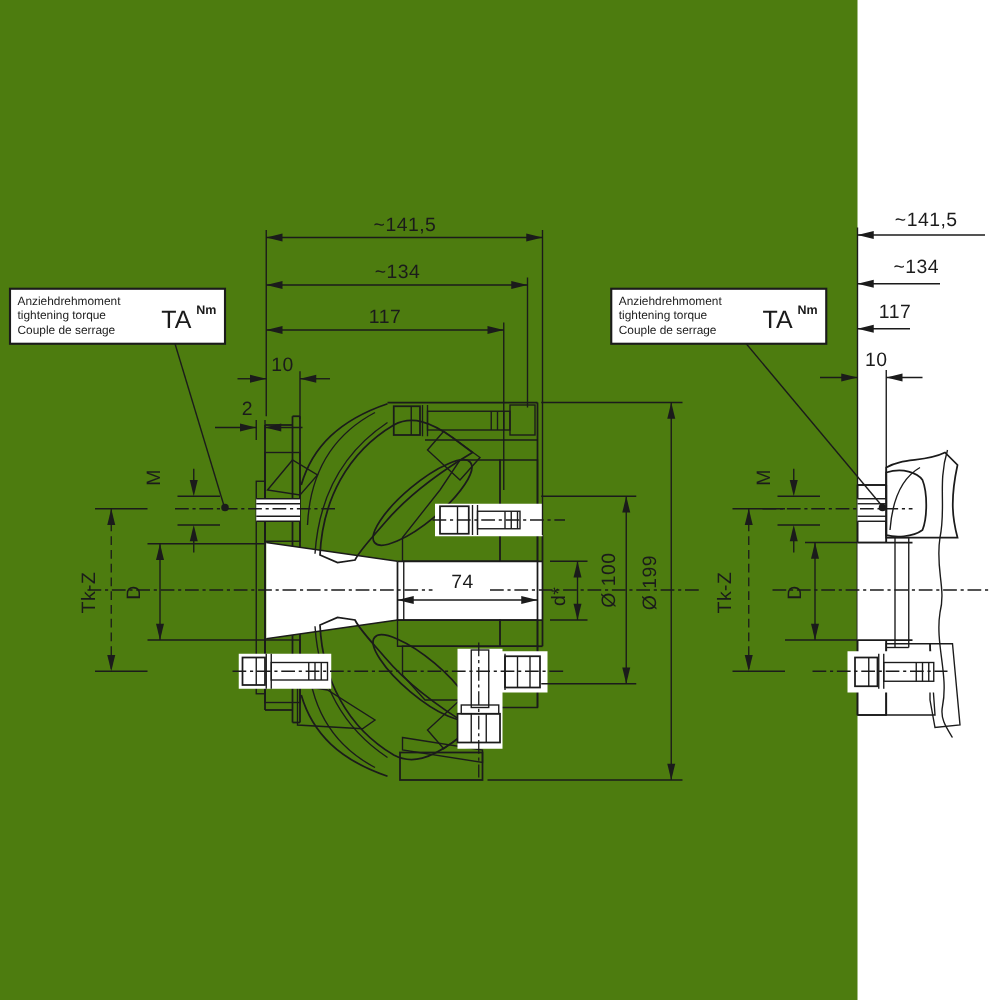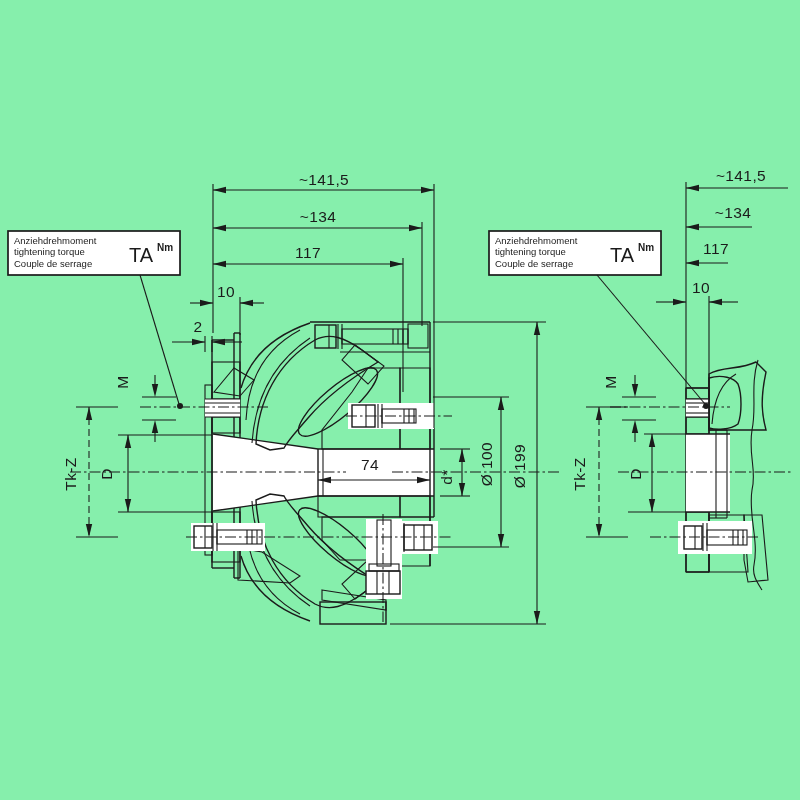--- a/index.html
+++ b/index.html
@@ -1,16 +1,16 @@
 <!DOCTYPE html>
 <html><head>
 <meta charset="utf-8">
 <style>
   html,body{margin:0;padding:0;background:#ffffff;}
-  .page{width:800px;height:800px;position:relative;background:#86efac;
+  .page{width:686px;height:800px;position:relative;background:#4d7c0f;
         font-family:"Liberation Sans", sans-serif;}
   svg{position:absolute;left:0;top:0;}
   text{fill:#1b1b1b;}
   .dimtxt{font-size:15.5px;letter-spacing:.4px;}
   .boxtxt{font-size:9.5px;}
   .ta{font-size:20px;}
   .nm{font-size:10px;font-weight:bold;}
   .thin{stroke:#1b1b1b;stroke-width:1.1;fill:none;}
   .mid{stroke:#1b1b1b;stroke-width:1.4;fill:none;}
   .cl{stroke:#1b1b1b;stroke-width:1.05;fill:none;stroke-dasharray:11 3 2.5 3;}

